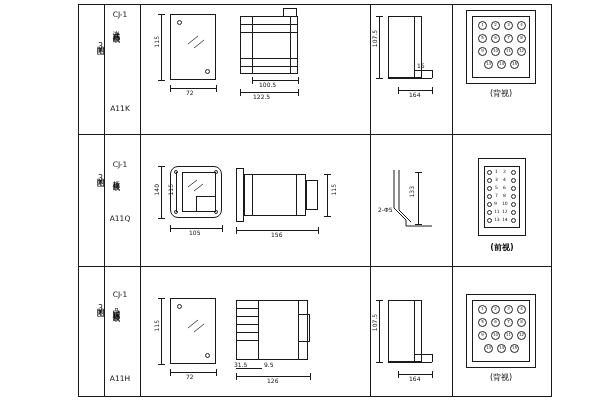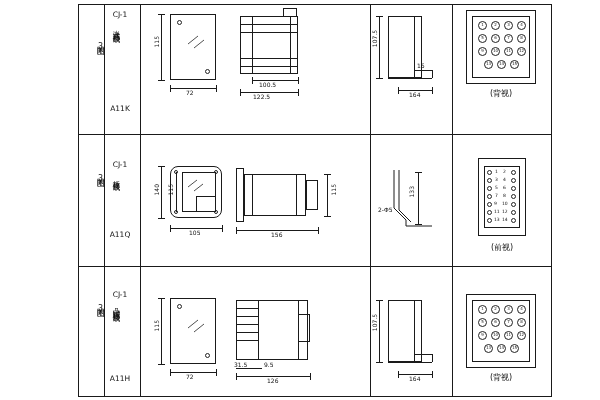--- a/index.html
+++ b/index.html
@@ -205,21 +205,21 @@
   <div class="pin" style="left:517px; top:47px; width:9px; height:9px;">12</div>
   <div class="pin" style="left:484px; top:60px; width:9px; height:9px;">13</div>
   <div class="pin" style="left:497px; top:60px; width:9px; height:9px;">14</div>
   <div class="pin" style="left:510px; top:60px; width:9px; height:9px;">15</div>
   <div class="viewcap" style="left:471px; top:88px;">(背视)</div>
 
   <div class="rowlabel vtext" style="left:79px; top:172px;">附图3</div>
 
   <div class="codetop" style="left:105px; top:160px;">CJ-1</div>
   <div class="namecol vtext" style="left:107px; top:174px; width:14px;">板前接线</div>
-  <div class="codebot" style="left:105px; top:230px;">A11Q</div>
+  <div class="codebot" style="left:105px; top:214px;">A11Q</div>
 
   <div class="box" style="left:170px; top:166px; width:52px; height:52px; border-radius:8px;"></div>
   <div class="box" style="left:182px; top:172px; width:34px; height:40px;"></div>
   <div class="circsm" style="left:174px; top:170px; width:4px; height:4px;"></div>
   <div class="circsm" style="left:174px; top:210px; width:4px; height:4px;"></div>
   <div class="circsm" style="left:214px; top:170px; width:4px; height:4px;"></div>
   <div class="circsm" style="left:214px; top:210px; width:4px; height:4px;"></div>
   <svg style="position:absolute; left:188px; top:180px;" width="20" height="14">
     <line x1="0" y1="7" x2="9" y2="0" stroke="#222" stroke-width="0.8"></line>
     <line x1="6" y1="11" x2="15" y2="4" stroke="#222" stroke-width="0.8"></line>
@@ -288,21 +288,21 @@
   <div class="pinnum" style="left:495px; top:185px;">5</div>
   <div class="pinnum" style="left:503px; top:185px;">6</div>
   <div class="pinnum" style="left:495px; top:193px;">7</div>
   <div class="pinnum" style="left:503px; top:193px;">8</div>
   <div class="pinnum" style="left:494px; top:201px;">9</div>
   <div class="pinnum" style="left:502px; top:201px;">10</div>
   <div class="pinnum" style="left:494px; top:209px;">11</div>
   <div class="pinnum" style="left:502px; top:209px;">12</div>
   <div class="pinnum" style="left:494px; top:217px;">13</div>
   <div class="pinnum" style="left:502px; top:217px;">14</div>
-  <div class="viewcap" style="left:472px; top:242px;">(前视)</div>
+  <div class="viewcap" style="left:472px; top:242px;font-weight:bold;">(前视)</div>
 
   <div class="rowlabel vtext" style="left:79px; top:302px;">附图3</div>
 
   <div class="codetop" style="left:105px; top:290px;">CJ-1</div>
   <div class="namecol vtext" style="left:107px; top:302px; width:14px;">凸出式板后接线</div>
   <div class="codebot" style="left:105px; top:374px;">A11H</div>
 
   <div class="box" style="left:170px; top:298px; width:46px; height:66px;"></div>
   <div class="circsm" style="left:177px; top:304px; width:5px; height:5px;"></div>
   <div class="circsm" style="left:205px; top:353px; width:5px; height:5px;"></div>

